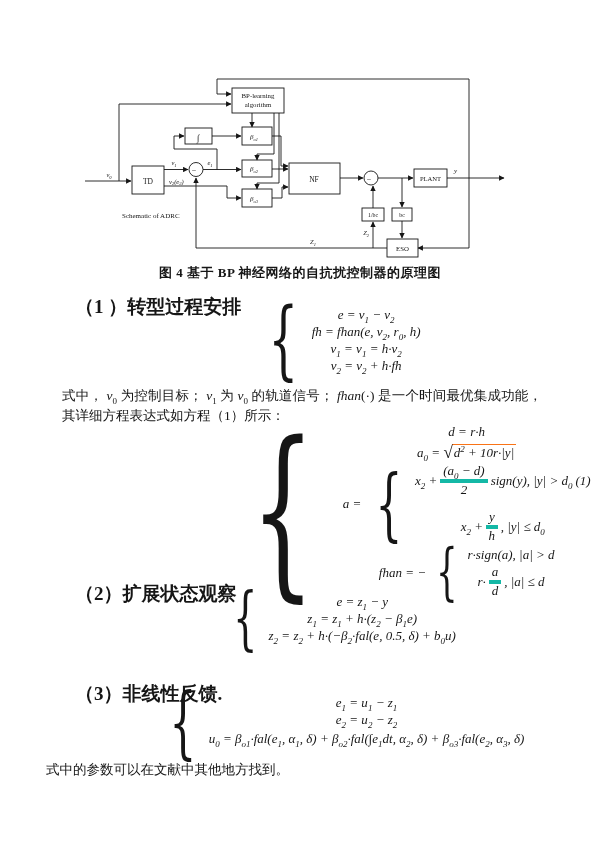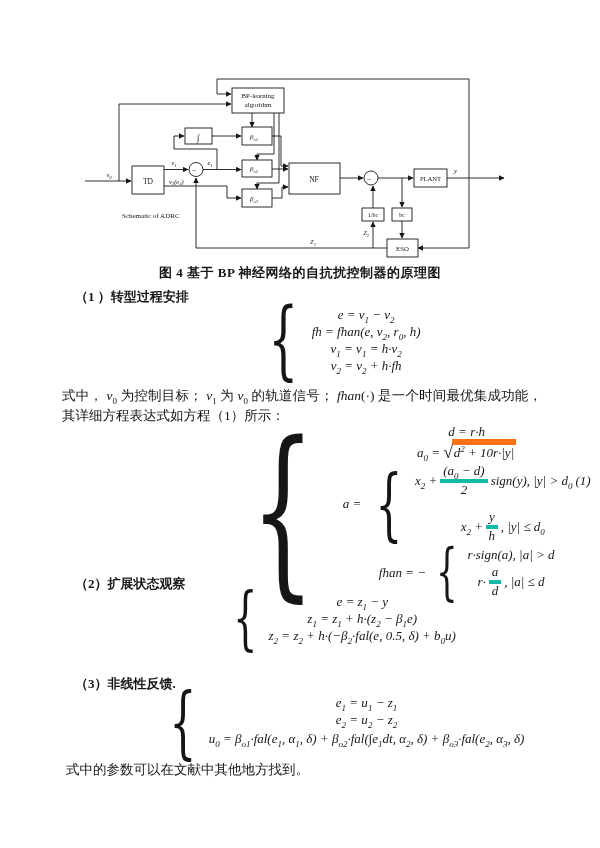--- a/index.html
+++ b/index.html
@@ -1,35 +1,35 @@
 <!DOCTYPE html>
 <html><head>
 <meta charset="utf-8">
 <style>
   html,body{margin:0;padding:0;background:#e8e8e8;}
   .page{position:relative;width:600px;height:848px;background:#ffffff;overflow:hidden;
         font-family:"Liberation Serif","DejaVu Serif",serif;color:#161616;}
   .abs{position:absolute;}
   .caption{left:0;top:264px;width:600px;text-align:center;font-size:13px;font-weight:bold;letter-spacing:.5px;}
-  .heading{font-size:13px;font-weight:bold;}
+  .heading{font-size:19px;font-weight:bold;margin-top:6px;}
   .para{font-size:13.5px;line-height:20px;text-align:justify;}
   .para i{font-family:"Liberation Serif",serif;}
   sub{font-size:9px;line-height:0;}
   sup{font-size:9px;line-height:0;}
   
   .eq{font-style:italic;font-size:13px;white-space:nowrap;}
   .eq-row{display:flex;align-items:center;}
   .eq-col{display:flex;flex-direction:column;align-items:center;justify-content:center;}
   .eq-col.lines > div{line-height:17px;}
   .brace{font-family:"DejaVu Serif","Liberation Serif",serif;font-style:normal;display:inline-block;
          transform:scaleX(.55);transform-origin:50% 50%;line-height:.72;margin:0 1px;}
   .frac{display:inline-flex;flex-direction:column;align-items:center;margin:0 3px;line-height:1.15;}
   .frac .num{border-bottom:4px solid #14b8a6;padding:0 3px;}
   .sqrt{font-style:normal;font-size:17px;line-height:1;position:relative;top:1px;margin-right:-1px;}
-  .rad{border-top:6px solid #f97316;padding:0 2px;}
+  .rad{border-top:1px solid #f97316;padding:0 2px;}
   .eqnum{margin-left:3px;}
   
   svg text{font-family:"Liberation Serif","DejaVu Serif",serif;fill:#161616;}
   .blk{fill:none;stroke:#161616;stroke-width:.9;}
   .wire{fill:none;stroke:#161616;stroke-width:.9;}
   .lab-i{font-style:italic;}
 </style>
 </head>
 <body>
 
@@ -203,15 +203,15 @@
     <div class="eq-row">
       <span class="brace" style="font-size:78px;">{</span>
       <div class="eq-col lines" style="line-height:17px;">
         <div>e<sub>1</sub> = u<sub>1</sub> − z<sub>1</sub></div>
         <div>e<sub>2</sub> = u<sub>2</sub> − z<sub>2</sub></div>
         <div style="line-height:22px;">u<sub>0</sub> = β<sub>o1</sub>·fal(e<sub>1</sub>, α<sub>1</sub>, δ) + β<sub>o2</sub>·fal(∫e<sub>1</sub>dt, α<sub>2</sub>, δ) + β<sub>o3</sub>·fal(e<sub>2</sub>, α<sub>3</sub>, δ)</div>
       </div>
     </div>
   </div>
 
-  <div class="abs para" style="left:66px;top:760px;width:480px;">式中的参数可以在文献中其他地方找到。</div>
+  <div class="abs para" style="left:46px;top:760px;width:480px;">式中的参数可以在文献中其他地方找到。</div>
 
 </div>
 
 </body></html>

